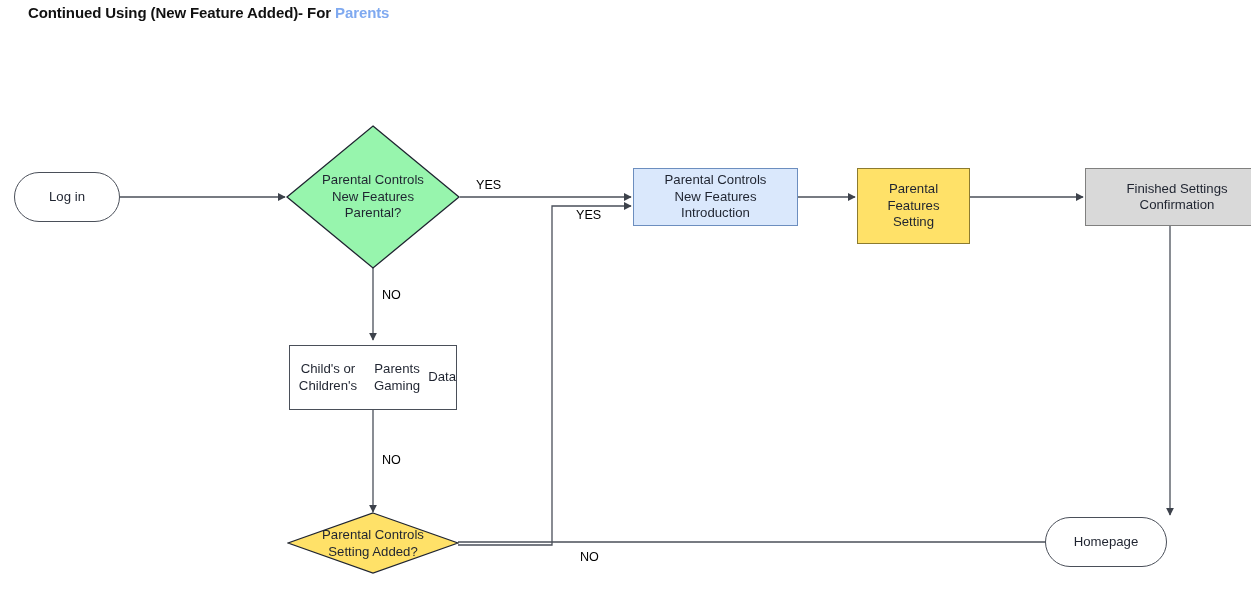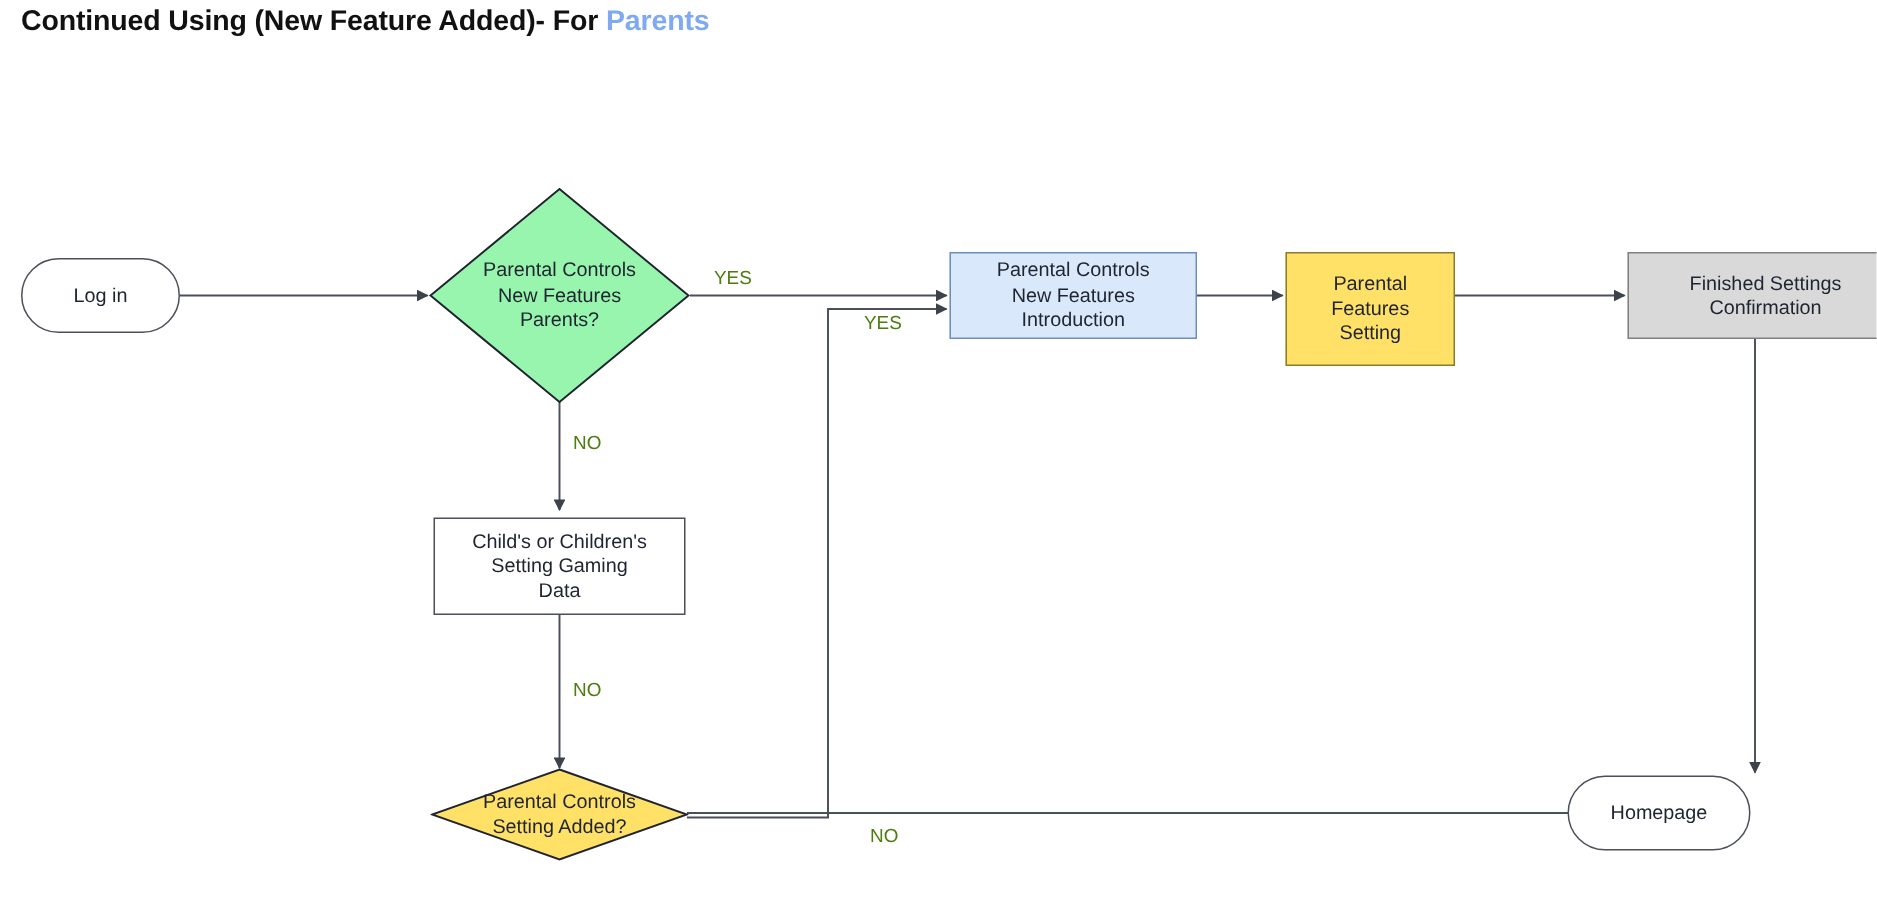--- a/index.html
+++ b/index.html
@@ -10,23 +10,23 @@
   body {
     width: 1251px;
     height: 608px;
     position: relative;
     overflow: hidden;
     font-family: "Liberation Sans", sans-serif;
   }
 
   #title {
     position: absolute;
-    left: 14px;
+    left: 28px;
     top: 4px;
-    font-size: 19px;
+    font-size: 15px;
     font-weight: bold;
     color: #111111;
     letter-spacing: -0.1px;
     white-space: nowrap;
   }
   #title .accent {
     color: #7fa9f0;
   }
 
   #canvas {
@@ -92,21 +92,21 @@
     text-align: center;
     font-size: 13.2px;
     line-height: 16.5px;
     color: #1f2430;
     white-space: nowrap;
   }
 
   .edge-label {
     position: absolute;
     font-size: 12.6px;
-    color: #4d7c0f;
+    color: #000000;
     z-index: 4;
     white-space: nowrap;
   }
 </style>
 </head>
 <body>
 
 <div id="title"><span>Continued Using (New Feature Added)- For </span><span class="accent">Parents</span></div>
 
 <svg id="canvas" viewBox="0 0 1251 608" xmlns="http://www.w3.org/2000/svg">
@@ -142,44 +142,44 @@
   <span>Log in</span>
 </div>
 
 <div class="diamond-wrap" style="left:285px; top:124px; width:176px; height:146px;">
   <svg width="176" height="146" viewBox="0 0 176 146" xmlns="http://www.w3.org/2000/svg">
     <polygon points="88,2 174,73 88,144 2,73" fill="#97f5ad" stroke="#1f2430" stroke-width="1.3"></polygon>
   </svg>
   <div class="diamond-label">
     <div>Parental Controls</div>
     <div>New Features</div>
-    <div>Parents?</div>
+    <div>Parental?</div>
   </div>
 </div>
 
 <div class="node rect blue" style="left:633px; top:168px; width:165px; height:58px; flex-direction:column;">
   <div>Parental Controls</div>
   <div>New Features</div>
   <div>Introduction</div>
 </div>
 
 <div class="node rect yellow" style="left:857px; top:168px; width:113px; height:76px; flex-direction:column;">
   <div>Parental</div>
   <div>Features</div>
   <div>Setting</div>
 </div>
 
 <div class="node rect gray" style="left:1085px; top:168px; width:184px; height:58px; flex-direction:column;">
   <div>Finished Settings</div>
   <div>Confirmation</div>
 </div>
 
-<div class="node rect" style="left:289px; top:345px; width:168px; height:65px; flex-direction:column;">
+<div class="node rect" style="left:289px; top:345px; width:168px; height:65px; flex-direction:row;">
   <div>Child's or Children's</div>
-  <div>Setting Gaming</div>
+  <div>Parents Gaming</div>
   <div>Data</div>
 </div>
 
 <div class="diamond-wrap" style="left:287px; top:512px; width:172px; height:62px;">
   <svg width="172" height="62" viewBox="0 0 172 62" xmlns="http://www.w3.org/2000/svg">
     <polygon points="86,1 171,31 86,61 1,31" fill="#ffe168" stroke="#1f2430" stroke-width="1.3"></polygon>
   </svg>
   <div class="diamond-label">
     <div>Parental Controls</div>
     <div>Setting Added?</div>

